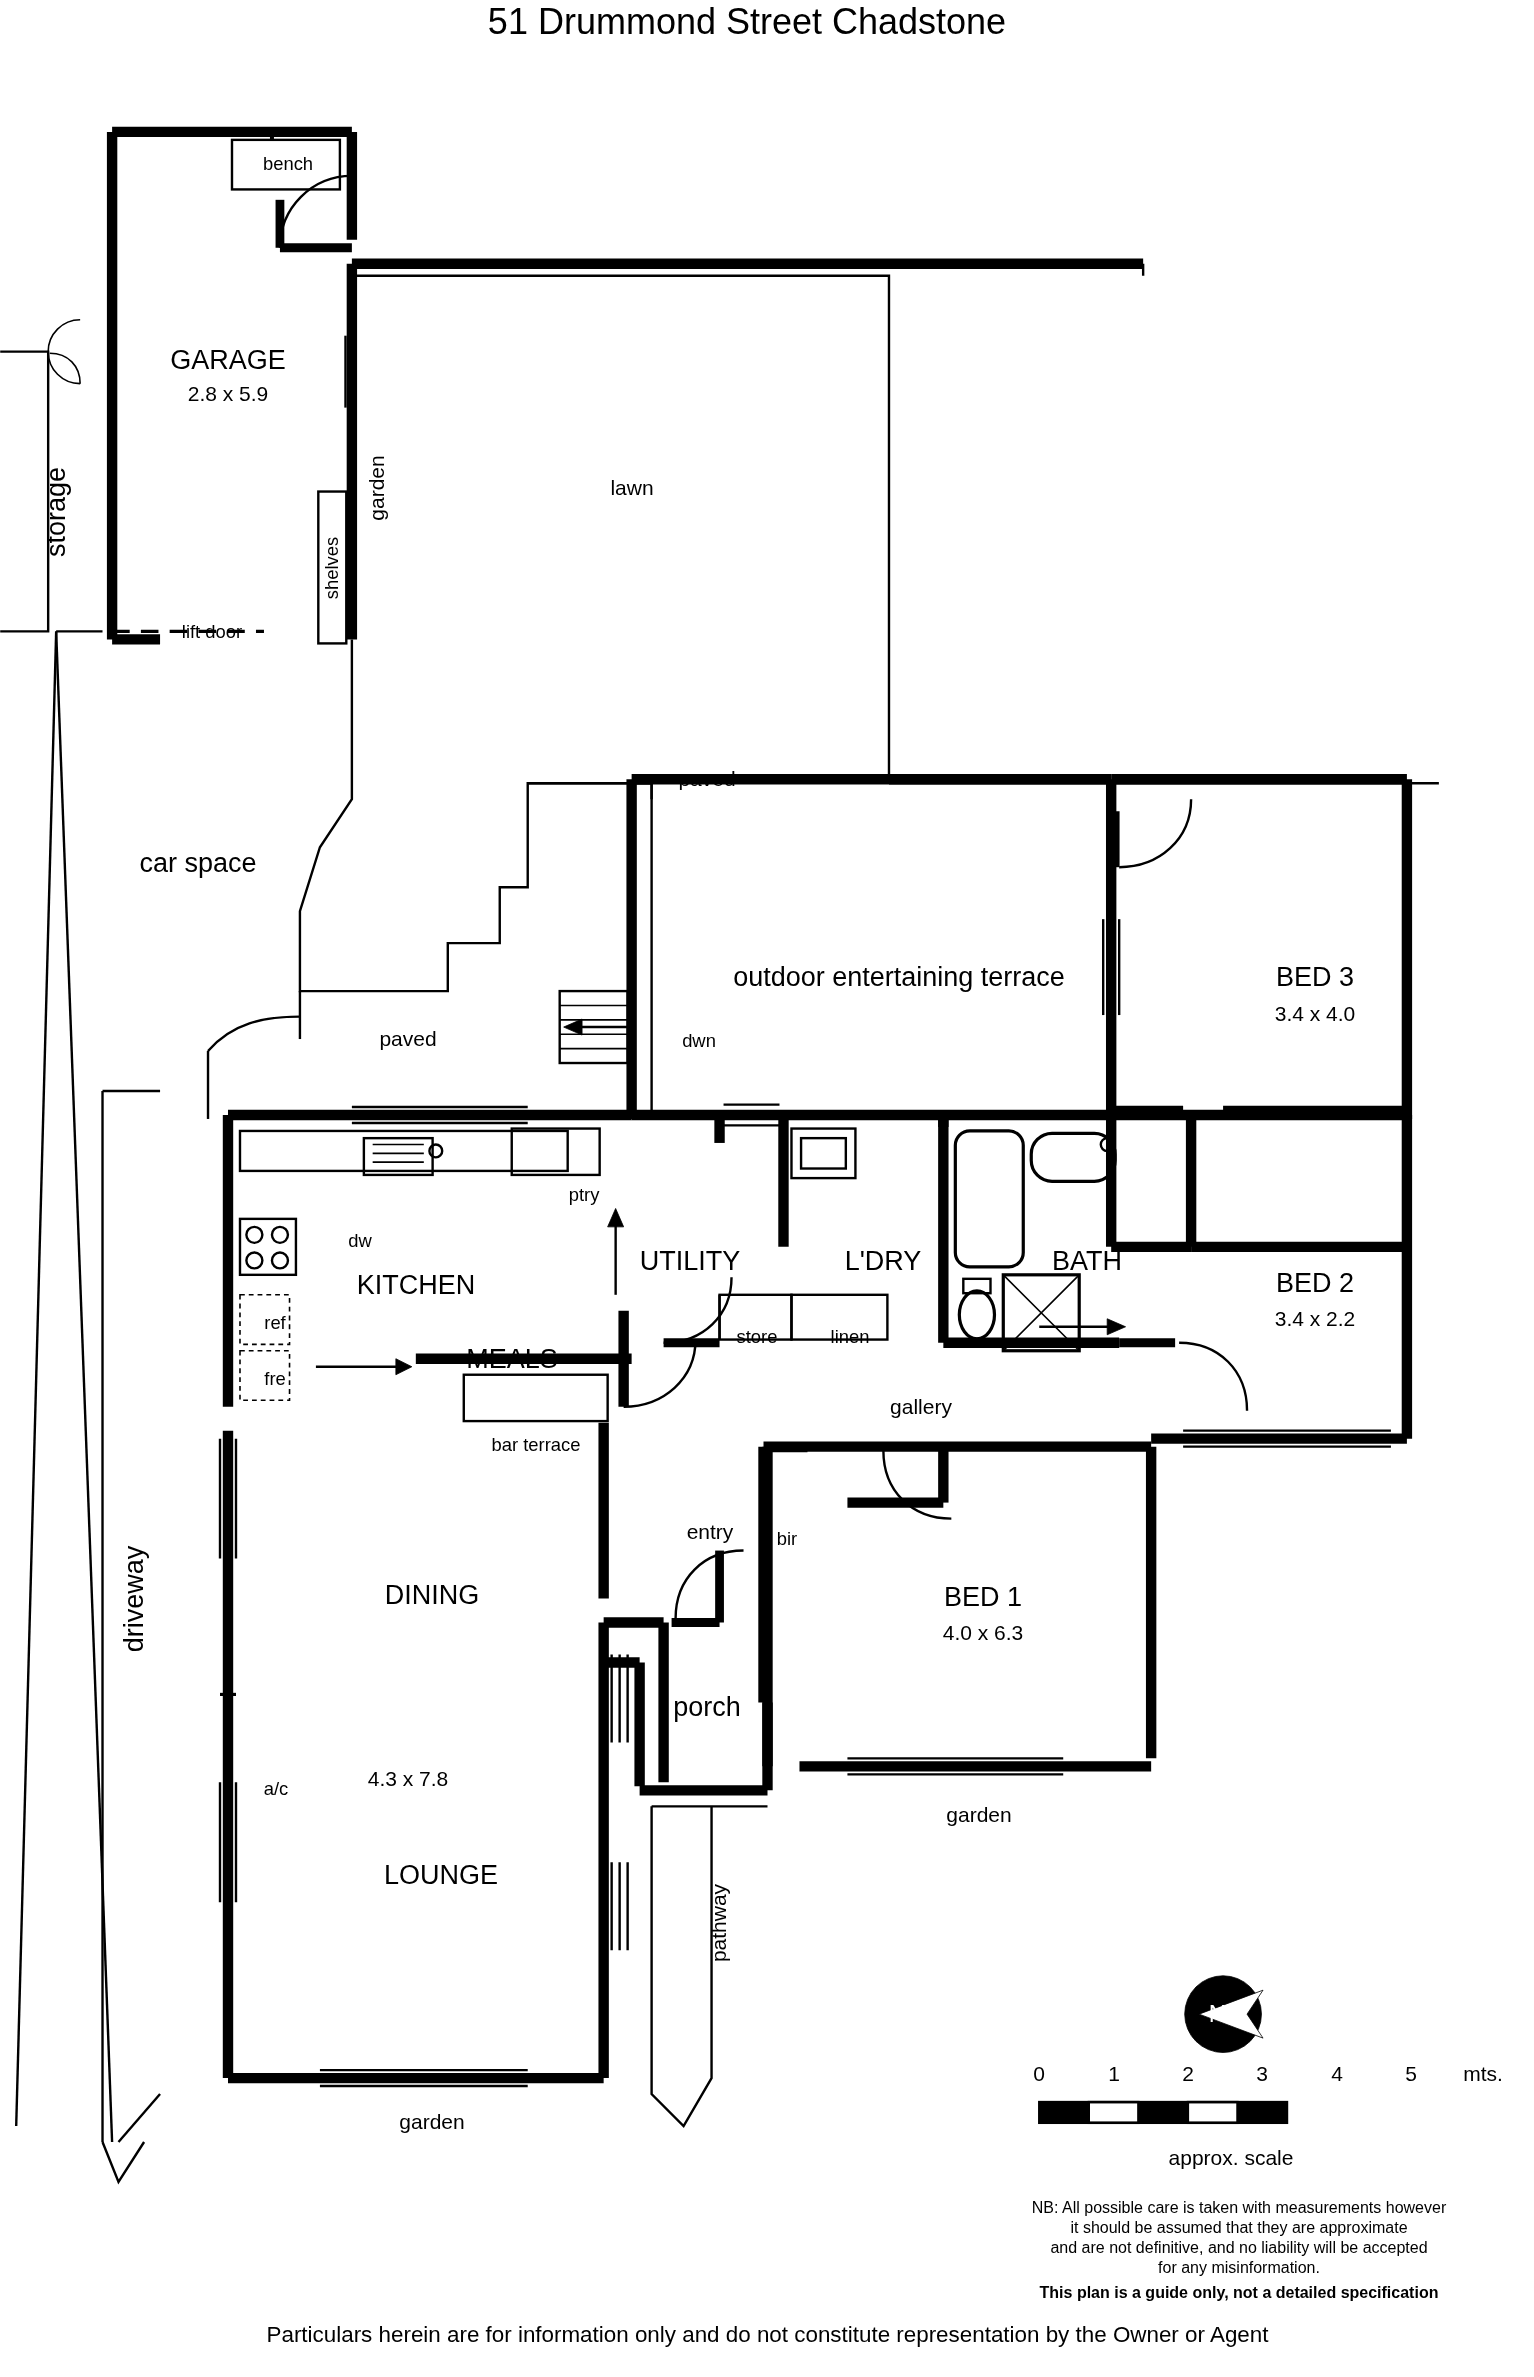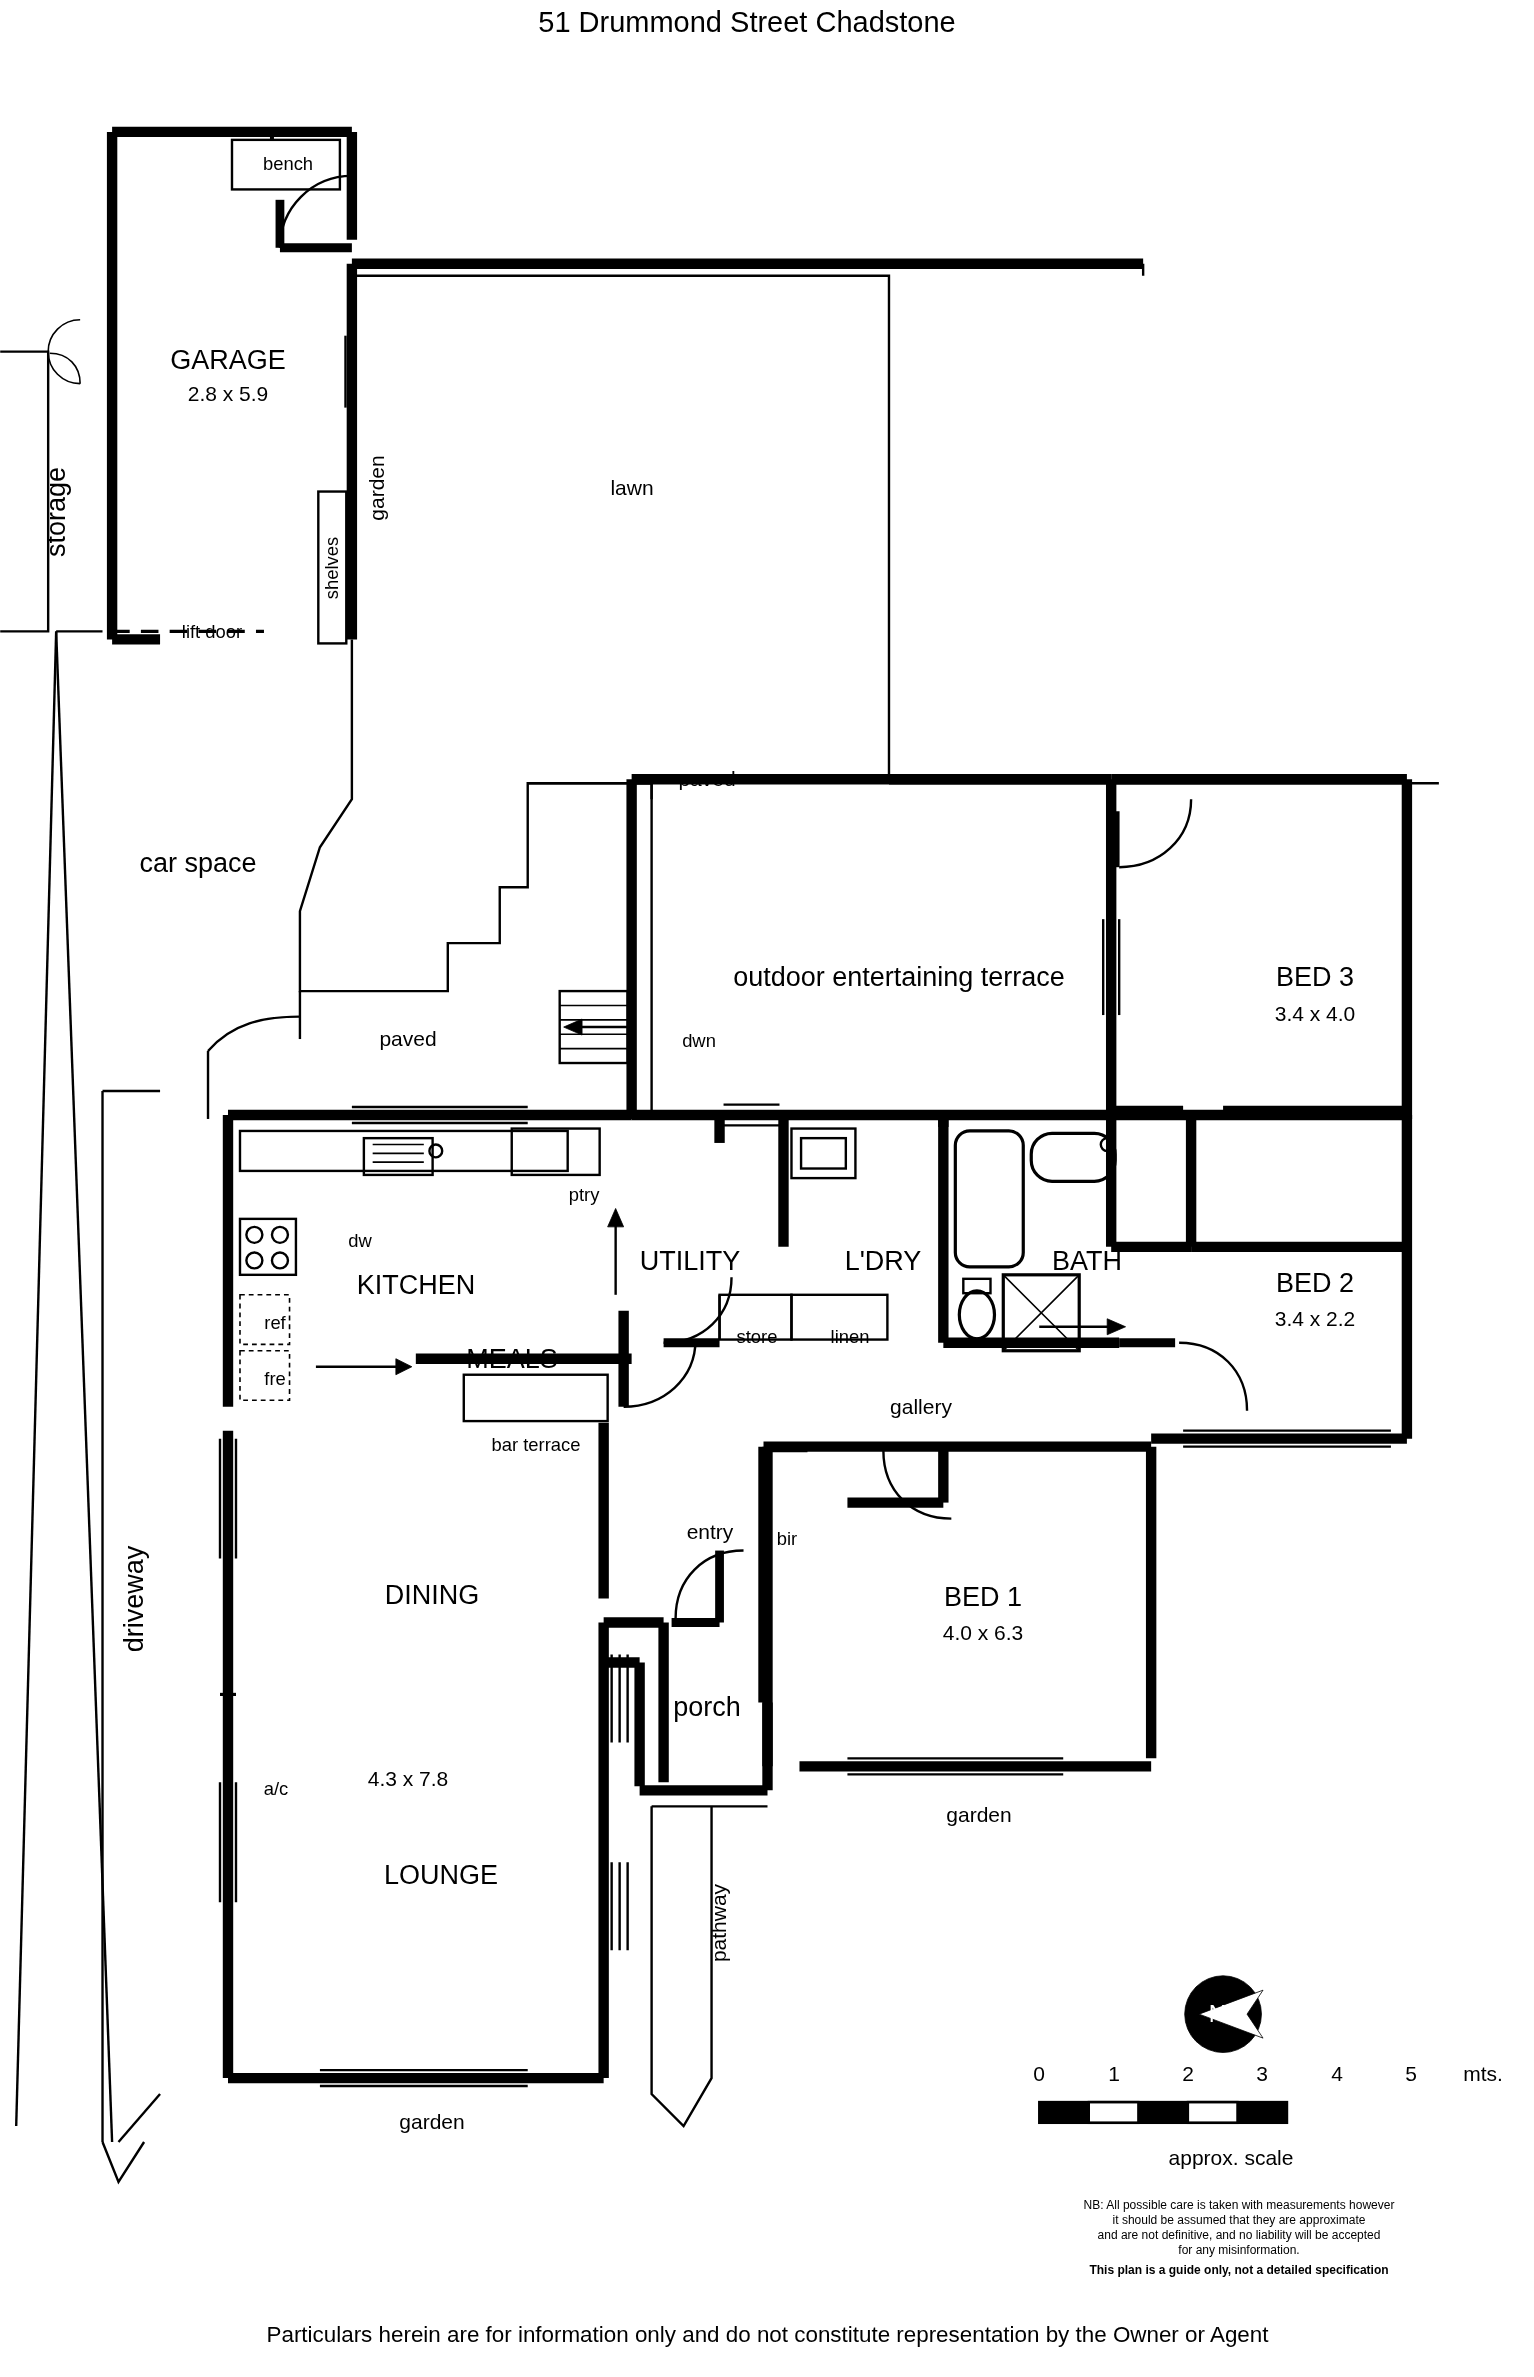--- a/index.html
+++ b/index.html
@@ -1,25 +1,25 @@
 <!DOCTYPE html>
 <html style="font-size:12.8px"><head>
 <meta charset="utf-8">
 <style>
   html,body{margin:0;padding:0;background:#ffffff;}
   body{width:1535px;height:2377px;position:relative;font-family:"Liberation Sans",sans-serif;color:#000;}
   #plan{position:absolute;left:0;top:0;width:1535px;height:2377px;}
   .lbl{position:absolute;white-space:nowrap;}
   .ctr{transform:translate(-50%,-50%);}
   .vert{transform:translate(-50%,-50%) rotate(-90deg);}
-  .title{font-size:29px;font-weight:400;}
+  .title{font-size:36px;font-weight:400;}
   .room{font-size:27px;}
   .roomsm{font-size:21px;}
   .small{font-size:18.4px;}
-  .notes{font-size:12px;text-align:center;line-height:1.25;}
+  .notes{font-size:16px;text-align:center;line-height:1.25;}
   .scalelbl{font-size:21px;}
   .bottomline{font-size:22.4px;text-align:center;width:1535px;left:0;}
 </style>
 </head>
 <body>
 
 <svg id="plan" viewBox="0 0 1920 2974">
   <g fill="none" stroke="#000">
 
     <path d="M0,440 L60,440 L60,790 L0,790" stroke-width="3"></path>

